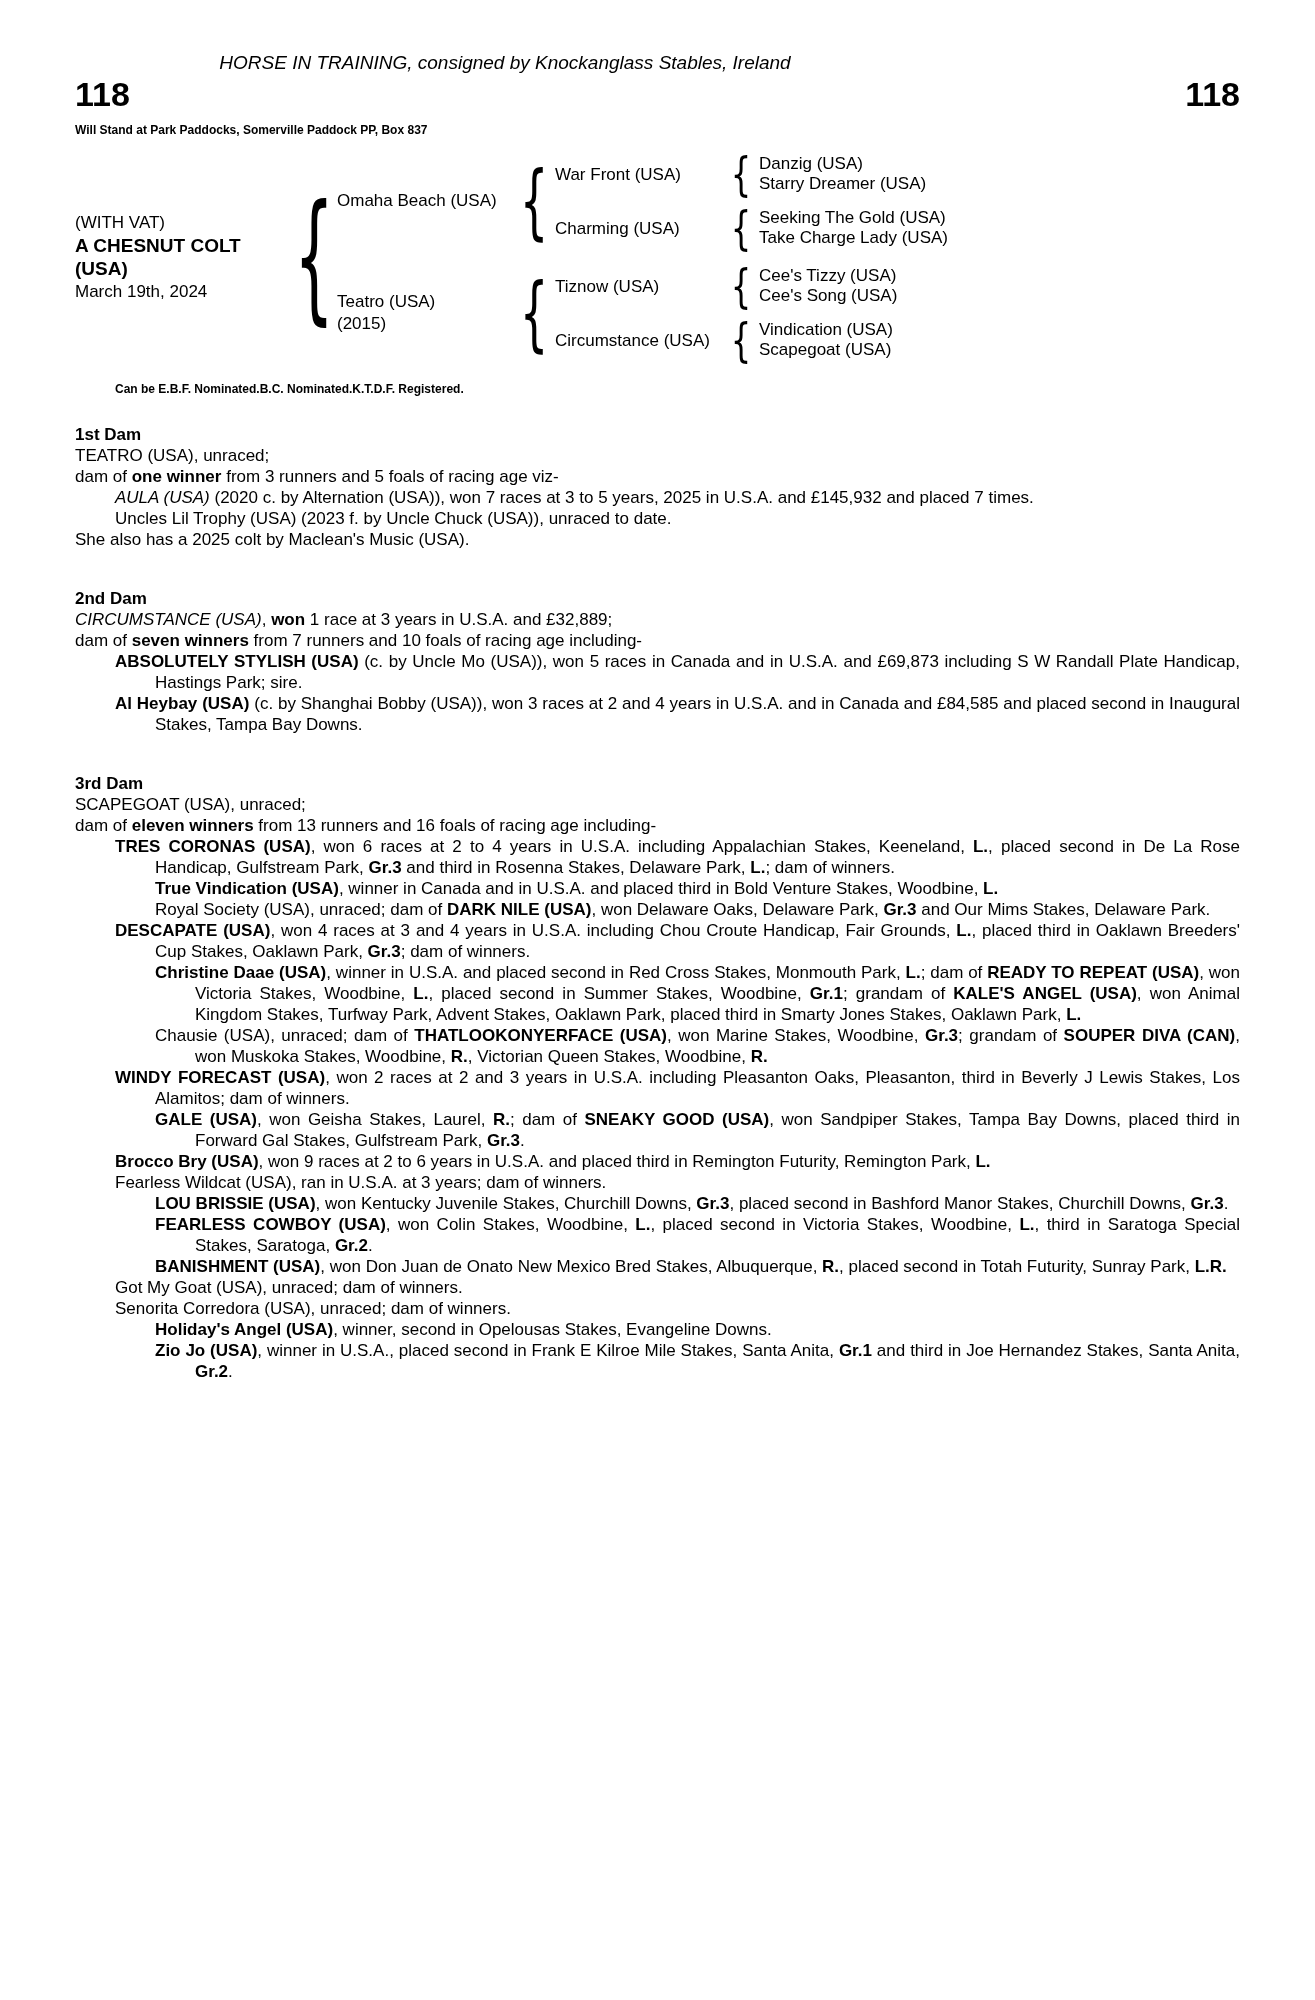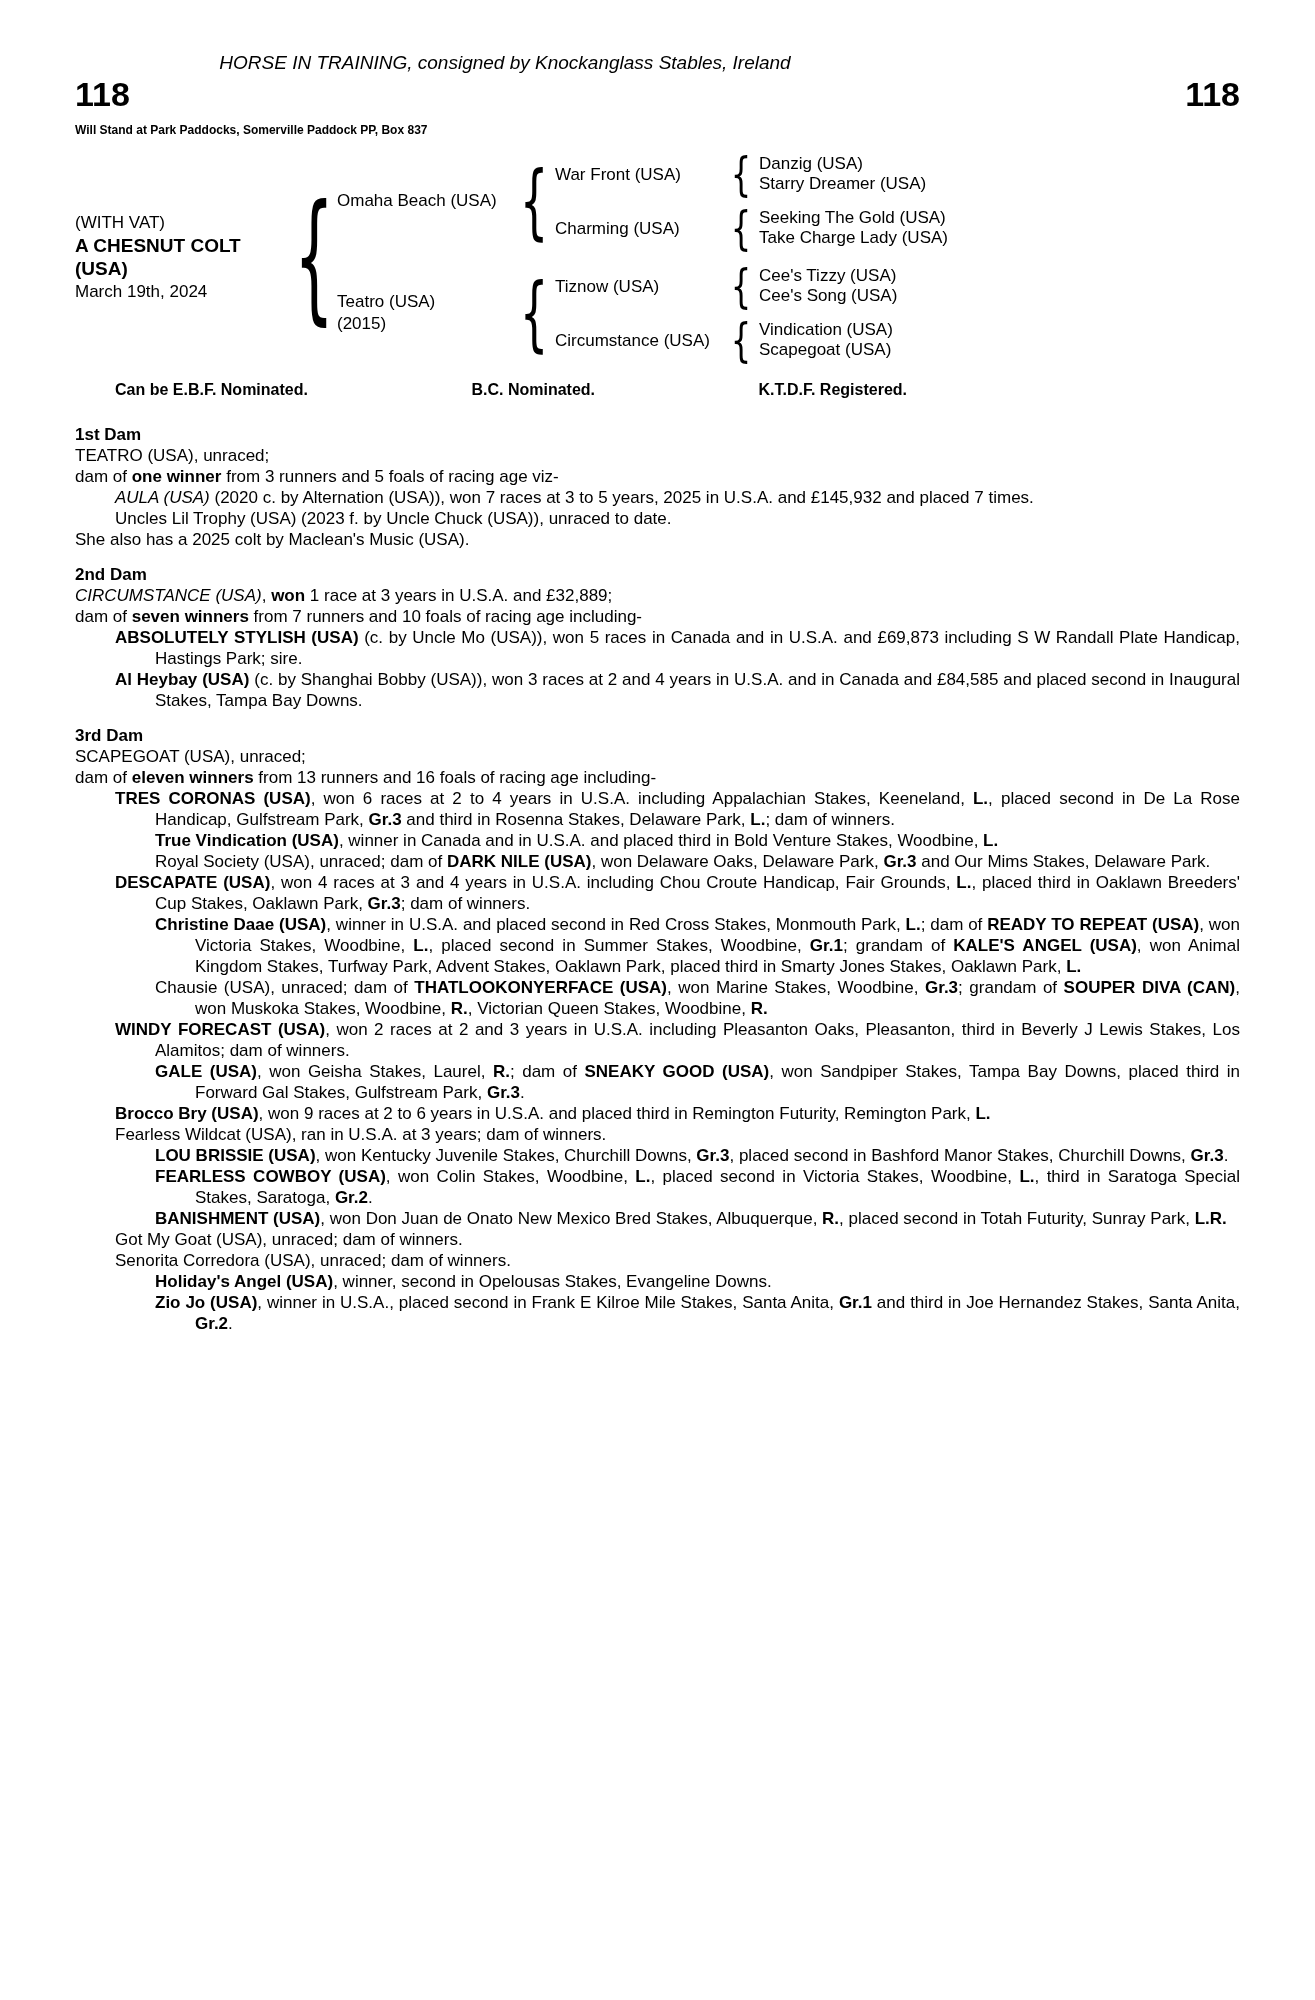--- a/index.html
+++ b/index.html
@@ -36,28 +36,28 @@
   .gen2col { display: flex; flex-direction: column; row-gap: 12px; }
   .unit2 { display: flex; align-items: center; }
   .name2 { width: 190px; padding-left: 6px; line-height: 22px; }
   .gen3col { display: flex; flex-direction: column; row-gap: 8px; }
   .unit3 { display: flex; align-items: center; }
   .name3 { width: 184px; padding-left: 8px; }
   .gen4col { display: flex; flex-direction: column; padding-left: 8px; }
   .gen4col .gen4 { white-space: nowrap; line-height: 20px; }
 
   .noms {
-    display: flex; justify-content: space-between;
+    display: flex; 
     width: 792px; margin: 16px 8px 0 40px;
-    font-weight: bold; font-size: 16px;
+    font-weight: bold; font-size: 12px;
   }
 
   
   .sections { margin-top: 24px; }
-  .dam-heading { font-weight: bold; margin-top: 14px; }
+  .dam-heading { font-weight: bold; margin-top: 38px; }
   .sections .dam-heading:first-child { margin-top: 0; }
   .para { text-align: justify; }
   .indent-0 { padding-left: 0; }
   .indent-1 { padding-left: 80px;  text-indent: -40px; }
   .indent-2 { padding-left: 120px; text-indent: -40px; }
 </style>
 </head>
 <body>
 
 <div class="page">

